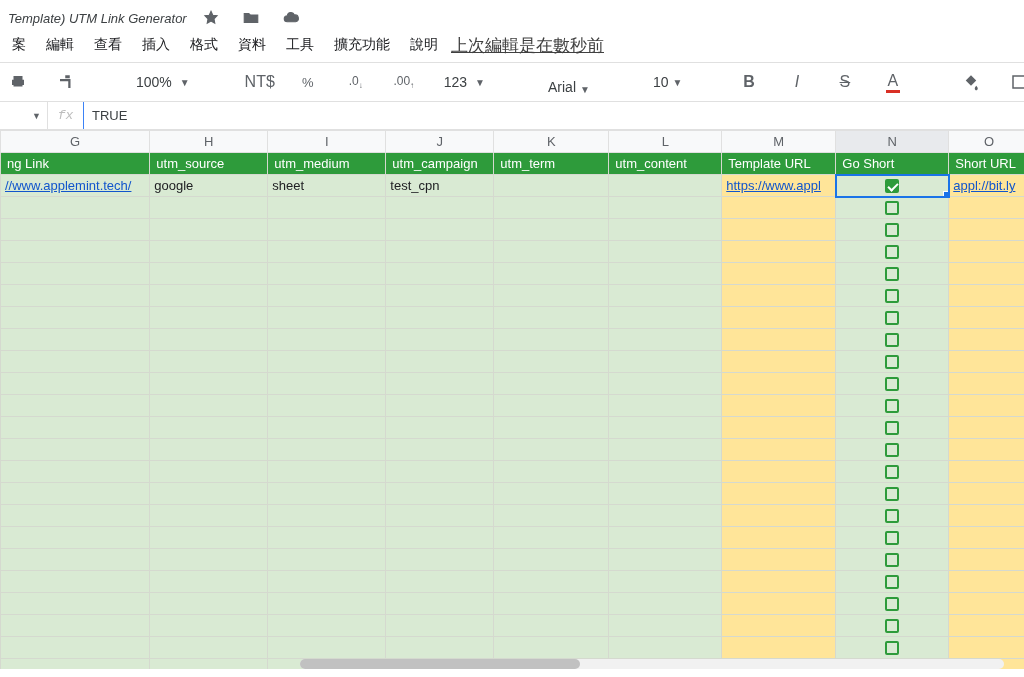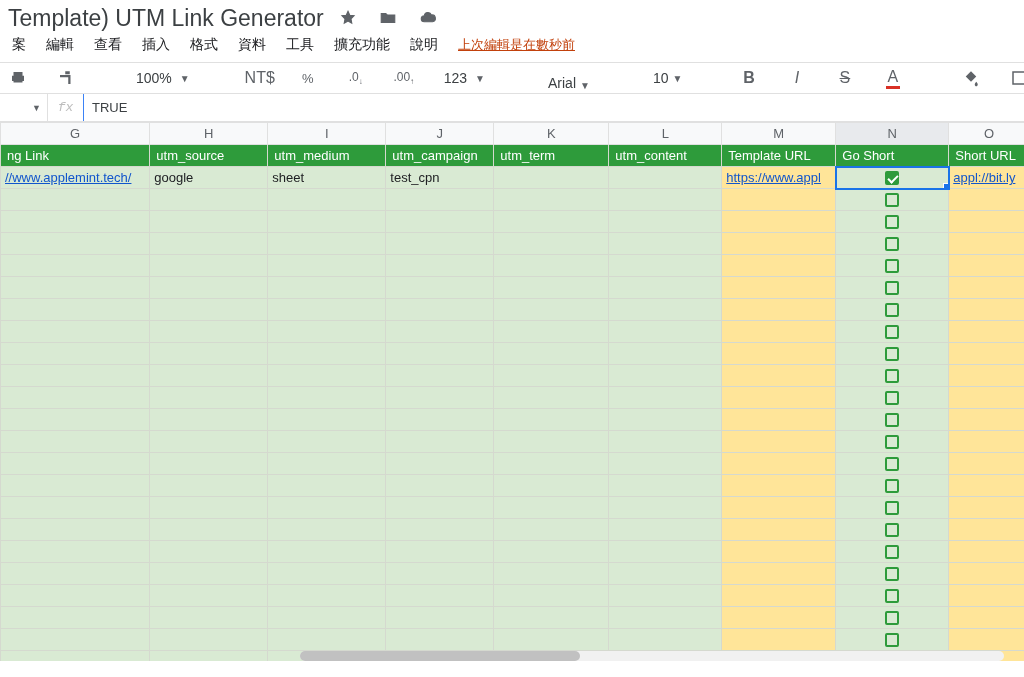--- a/index.html
+++ b/index.html
@@ -1,24 +1,24 @@
 <!DOCTYPE html>
 <html><head>
 <meta charset="utf-8">
 <style>
   * { box-sizing: border-box; margin: 0; padding: 0; }
   html, body { width: 1024px; height: 677px; overflow: hidden; font-family: Arial, "Noto Sans", sans-serif; background: #fff; color: #202124; }
   .title-row { display: flex; align-items: center; padding: 6px 8px 2px 8px; height: 32px; }
-  .doc-title { font-size: 23px; color: #3c4043; padding-right: 10px; white-space: nowrap; overflow: hidden; }
+  .doc-title { font-size: 13px; color: #3c4043; padding-right: 10px; white-space: nowrap; overflow: hidden; font-style: italic; }
   .title-icons { display: flex; gap: 12px; align-items: center; color: #5f6368; }
   .title-icons svg { width: 18px; height: 18px; fill: none; stroke: #5f6368; stroke-width: 1.5; }
   .menus { display: flex; align-items: center; gap: 4px; padding: 2px 4px 6px 4px; height: 30px; font-size: 14px; color: #202124; }
   .menus .menu-item { padding: 4px 8px; cursor: pointer; white-space: nowrap; }
-  .last-edit { margin-left: 8px; text-decoration: underline; color: #c2410c; font-size: 13px; cursor: pointer; }
-  .toolbar { display: flex; align-items: center; height: 32px; border-top: 1px solid #e0e0e0; border-bottom: 1px solid #e0e0e0; padding: 0 4px; gap: 20px; overflow: hidden; }
+  .last-edit { margin-left: 1px; text-decoration: underline; color: #404040; font-size: 17px; cursor: pointer; }
+  .toolbar { display: flex; align-items: center; height: 40px; border-top: 1px solid #e0e0e0; border-bottom: 1px solid #e0e0e0; padding: 0 4px; gap: 20px; overflow: hidden; }
   .sep { width: 1px; height: 22px; background: #dadce0; margin: 0 5px; }
   .tbbtn { min-width: 28px; height: 28px; display: flex; align-items: center; justify-content: center; cursor: pointer; color: #5f6368; border-radius: 2px; padding: 0 4px; }
   .tbbtn svg { width: 18px; height: 18px; fill: currentColor; }
   .tbsel { display: flex; align-items: center; height: 28px; padding: 0 6px; cursor: pointer; color: #3c4043; font-size: 14px; gap: 4px; }
   .tbsel .caret { font-size: 10px; color: #5f6368; margin-left: 4px; }
   .fontbox { width: 90px; border: 1px solid transparent; align-items: flex-end; }
   .sizebox { width: 38px; text-align: center; }
   .fxrow { display: flex; align-items: center; height: 28px; border-bottom: 1px solid #e0e0e0; font-size: 13px; color: #3c4043; }
   .namebox { width: 48px; height: 100%; display: flex; align-items: center; justify-content: flex-end; padding-right: 6px; border-right: 1px solid #e0e0e0; color: #5f6368; }
   .namebox .caret { font-size: 9px; margin-left: 2px; }

